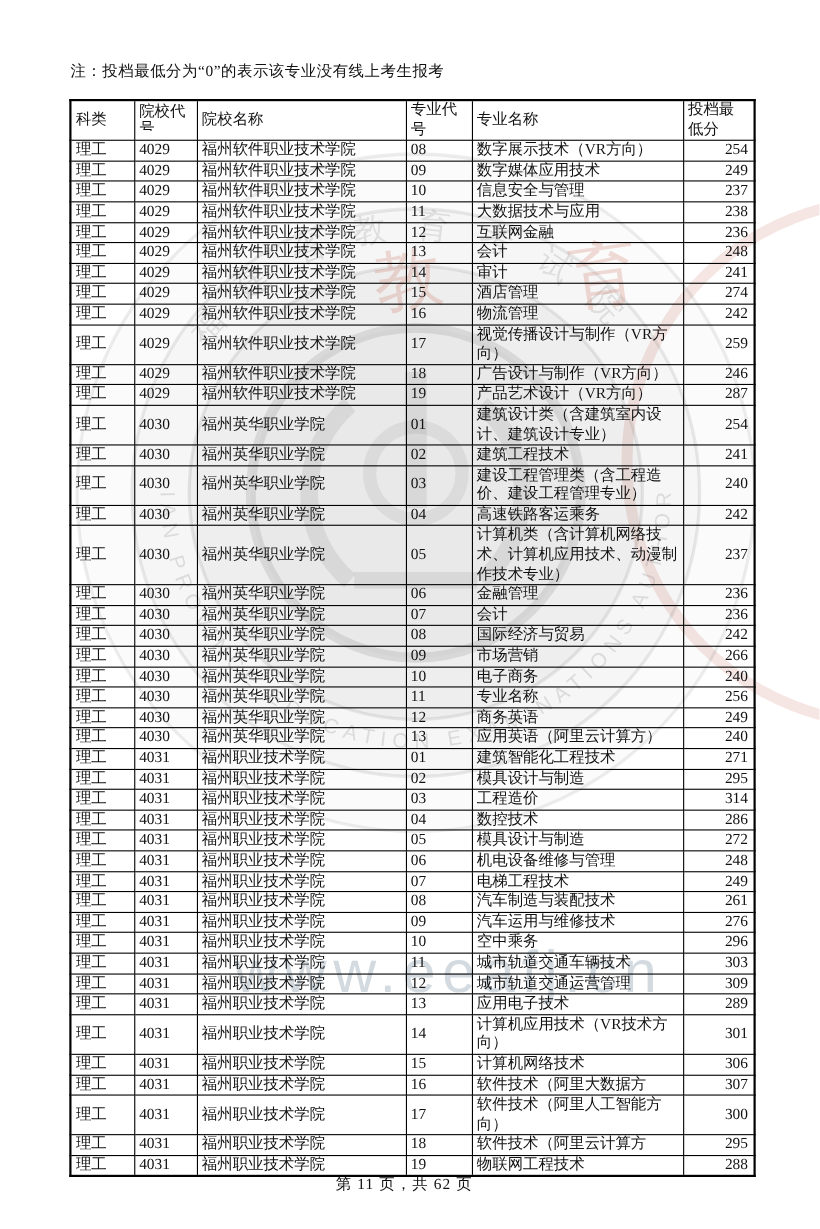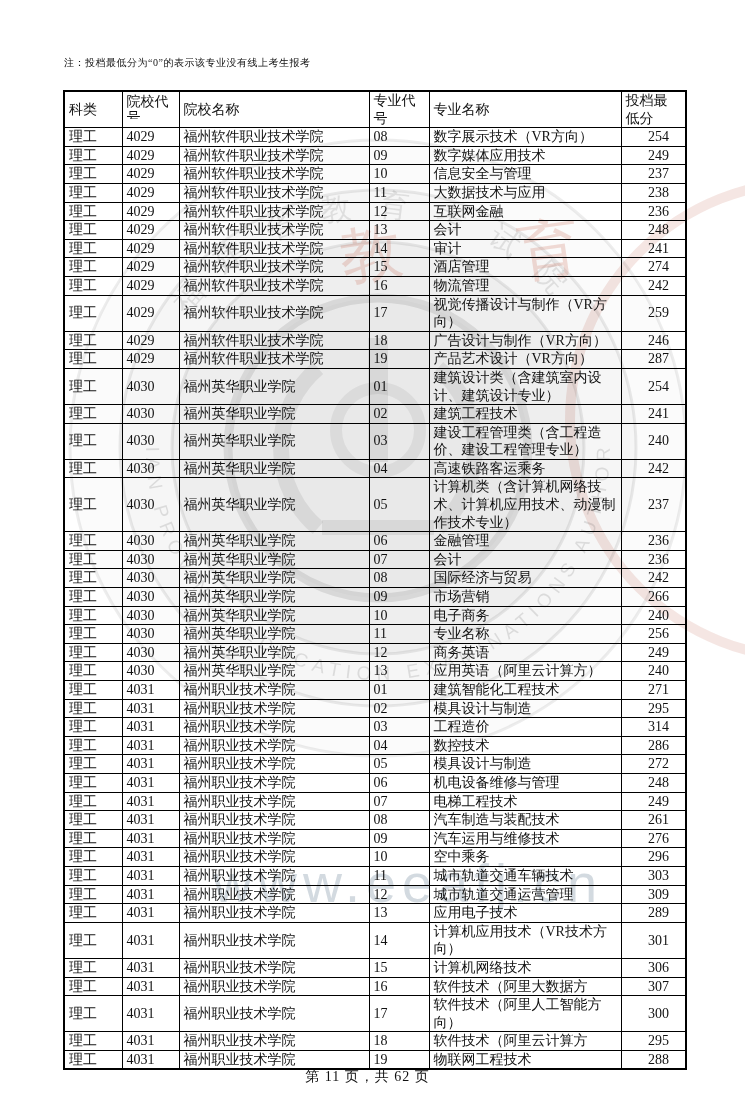--- a/index.html
+++ b/index.html
@@ -5,42 +5,42 @@
   html,body{margin:0;padding:0;}
   body{
     width:745px;height:1117px;position:relative;overflow:hidden;
     background:#ffffff;
     font-family:"Liberation Serif","DejaVu Serif",serif;
     color:#111;
   }
   .watermark{position:absolute;left:0;top:0;z-index:0;}
   .note{
     position:absolute;left:64px;top:56px;z-index:2;
-    font-size:10px;letter-spacing:.5px;white-space:nowrap;
+    font-size:14px;letter-spacing:.5px;white-space:nowrap;
   }
   table.score{
     position:absolute;left:63px;top:90px;z-index:1;
     width:622px;table-layout:fixed;border-collapse:collapse;
     background:transparent;
   }
   table.score{border:2px solid #000;}
   .score th,.score td{
     border:1px solid #000;
     font-size:14px;font-weight:normal;
     line-height:17.6px;
     padding:0 4px;
     vertical-align:middle;
     text-align:left;
     overflow:hidden;
     word-break:break-all;
   }
   .score thead th{height:27px;}
   .score th.th-code{vertical-align:top;}
   .code-hdr{display:block;width:52px;height:27px;overflow:hidden;line-height:16px;padding-top:2px;box-sizing:border-box;}
-  .score td.c5{text-align:right;padding-right:16px;}
+  .score td.c5{text-align:right;padding-right:5px;}
   col.w0{width:58px;}  col.w1{width:57px;}  col.w2{width:190px;}
   col.w3{width:60px;}  col.w4{width:192px;} col.w5{width:65px;}
   .footer{
     position:absolute;left:0;top:1068px;width:735px;z-index:2;
     text-align:center;font-size:14px;letter-spacing:1px;
   }
   .red-char{
     position:absolute;z-index:0;
     font-size:62px;color:rgba(208,128,112,0.28);
     transform:rotate(-8deg);

